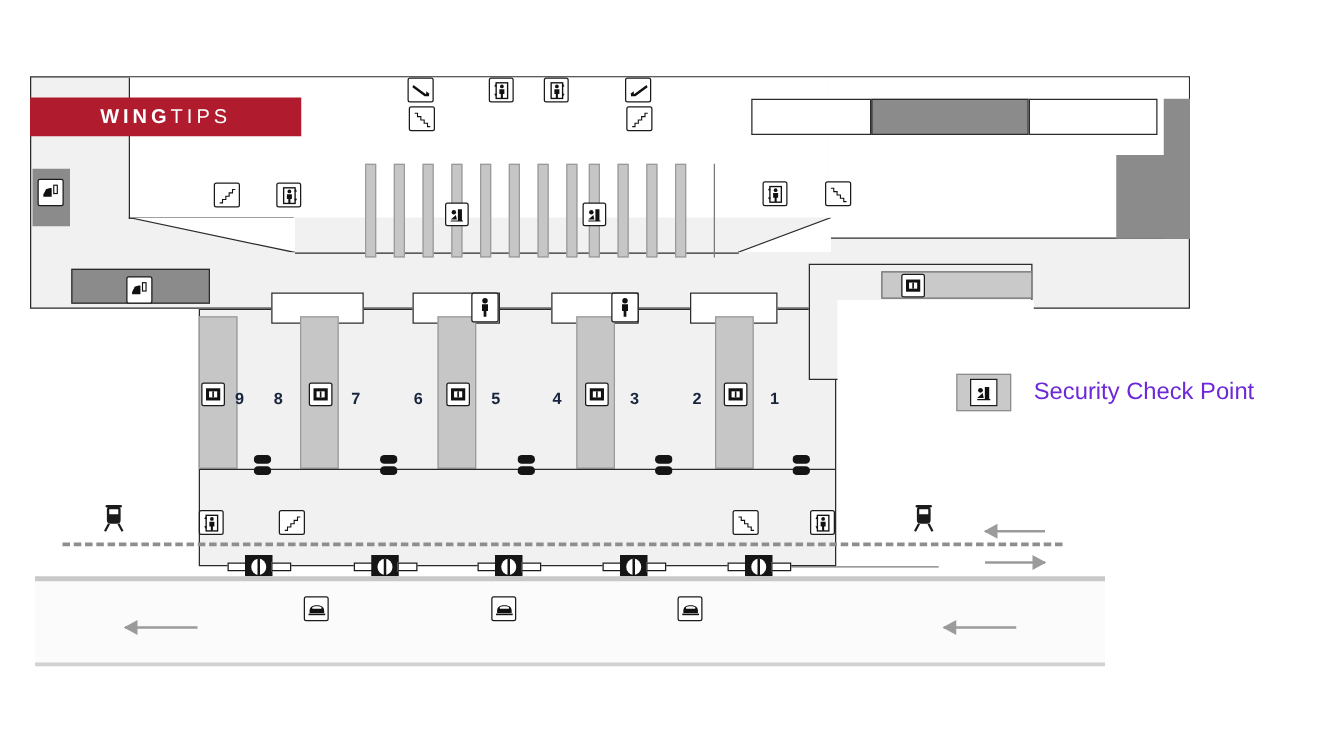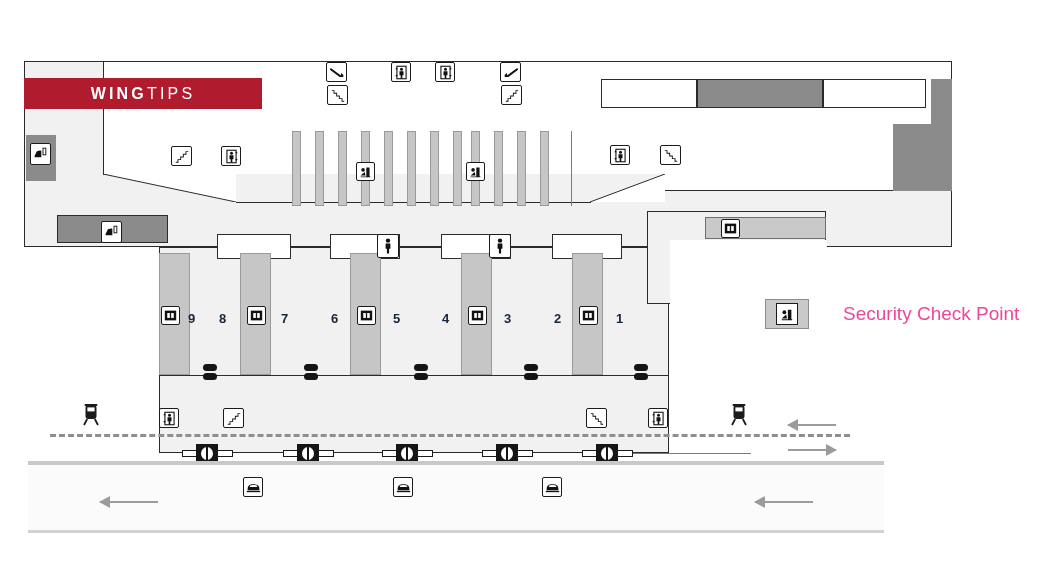--- a/index.html
+++ b/index.html
@@ -15,21 +15,21 @@
   .plain-white{position:absolute;background:#ffffff;}
   .greyblock{position:absolute;background:#8b8b8b;border:1px solid #2b2b2b;box-sizing:border-box;}
   .greyblock-nb{position:absolute;background:#8b8b8b;}
   .lightgrey{position:absolute;background:#c9c9c9;border:1px solid #6f6f6f;box-sizing:border-box;}
   .lane{position:absolute;background:#c6c6c6;border:1px solid #9a9a9a;box-sizing:border-box;}
   .hline{position:absolute;background:#2b2b2b;height:1px;}
   .vline{position:absolute;background:#2b2b2b;width:1px;}
   .thinline{position:absolute;background:#7a7a7a;height:1px;}
 
   
-  #wingtips-logo{position:absolute;left:24px;top:78px;width:238px;height:31px;
+  #wingtips-logo{position:absolute;left:24px;top:78px;width:217px;height:31px;
       background:#b01b2e;display:flex;align-items:center;justify-content:center;}
   #wingtips-logo .lg{color:#ffffff;font-size:16px;letter-spacing:3.2px;}
   #wingtips-logo .b{font-weight:700;}
   #wingtips-logo .t{font-weight:400;}
 
   
   .ico{position:absolute;background:#ffffff;border:1px solid #1b1b1b;border-radius:2px;
        box-sizing:border-box;display:flex;align-items:center;justify-content:center;}
   .ico svg{display:block;}
 
@@ -58,21 +58,21 @@
            border-top:4px solid #c9c9c9;border-bottom:3px solid #d2d2d2;box-sizing:border-box;}
 
   
   #legend{position:absolute;left:765px;top:292px;width:299px;}
   .legend-row{display:flex;align-items:center;height:44px;}
   .legend-swatch{width:44px;height:30px;background:#c9c9c9;border:1px solid #8d8d8d;
       box-sizing:border-box;display:flex;align-items:center;justify-content:center;flex:0 0 auto;}
   .legend-swatch .inner{width:22px;height:22px;background:#ffffff;border:1px solid #1b1b1b;
       box-sizing:border-box;display:flex;align-items:center;justify-content:center;}
   .legend-range{font-size:19px;font-weight:700;color:#16243c;letter-spacing:.5px;}
-  .legend-label{margin-left:34px;font-size:19px;color:#ec4899;
+  .legend-label{margin-left:18px;font-size:19px;color:#6d28d9;
       font-family:"Liberation Sans",sans-serif;}
 </style>
 </head>
 <body>
 
 <div id="map-canvas">
 
   <div class="hall" style="left:24px;top:61px;width:928px;height:186px;"></div>
 
   <div class="plain-white" style="left:103px;top:62px;width:560px;height:112px;"></div>

